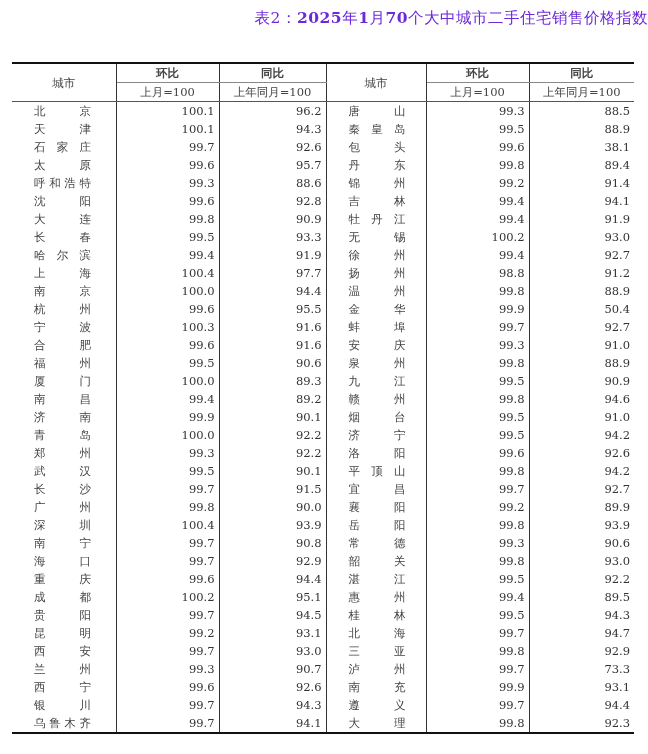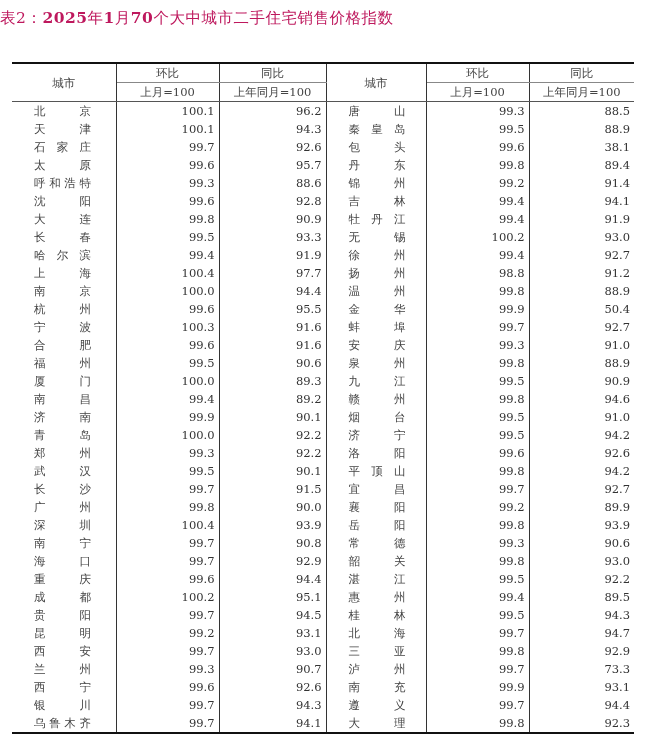--- a/index.html
+++ b/index.html
@@ -1,41 +1,41 @@
 <!DOCTYPE html>
 <html><head>
 <meta charset="utf-8">
 <style>
   html, body { margin: 0; padding: 0; background: #ffffff; }
   body {
     width: 648px; height: 754px; position: relative; overflow: hidden;
     font-family: "DejaVu Serif", "Liberation Serif", serif; color: #222;
   }
   .title {
-    position: absolute; left: 0; top: 8px; width: 648px; text-align: left;
-    font-size: 15.5px; color: #be185d; letter-spacing: 0.5px;
+    position: absolute; left: 0; top: 8px; width: 648px; text-align: right;
+    font-size: 15.5px; color: #6d28d9; letter-spacing: 0.5px;
   }
   .title b { font-weight: bold; }
   table.data {
     position: absolute; left: 12px; top: 62px; width: 622px;
     border-collapse: collapse; table-layout: fixed;
     font-size: 11.5px;
     border-top: 2px solid #111; border-bottom: 2px solid #111;
   }
   table.data col.c-city { width: 104px; }
   table.data col.c-mom { width: 103px; }
   table.data col.c-yoy { width: 107px; }
   table.data col.c-city2 { width: 100px; }
   table.data col.c-mom2 { width: 103px; }
   table.data col.c-yoy2 { width: 105px; }
   th {
     font-weight: normal; color: #444; height: 18px; padding: 0; line-height: 18px;
     font-size: 11.5px;
   }
-  thead tr.h1 th.sub { border-bottom: 1px solid #888; }
+  thead tr.h1 th.sub { border-bottom: 1px solid #888; font-weight: bold; }
   thead tr.h2 th { border-bottom: 1px solid #555; margin-left: 15px; }
   thead th.city { border-bottom: 1px solid #555; }
   td {
     height: 18px; padding: 0; line-height: 18px; color: #333;
   }
   td.num { text-align: right; padding-right: 4px; }
   td.city { padding-left: 22px; text-align: left; }
   .vr { border-right: 1px solid #333; }
   .cname {
     display: inline-flex; justify-content: space-between; width: 57px; color: #444;

